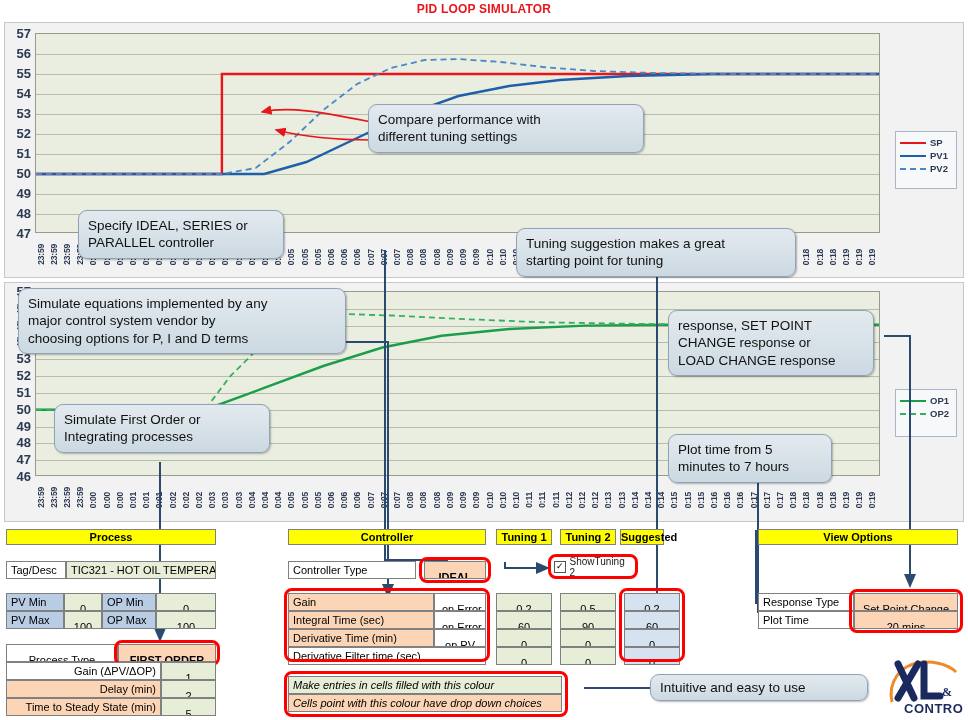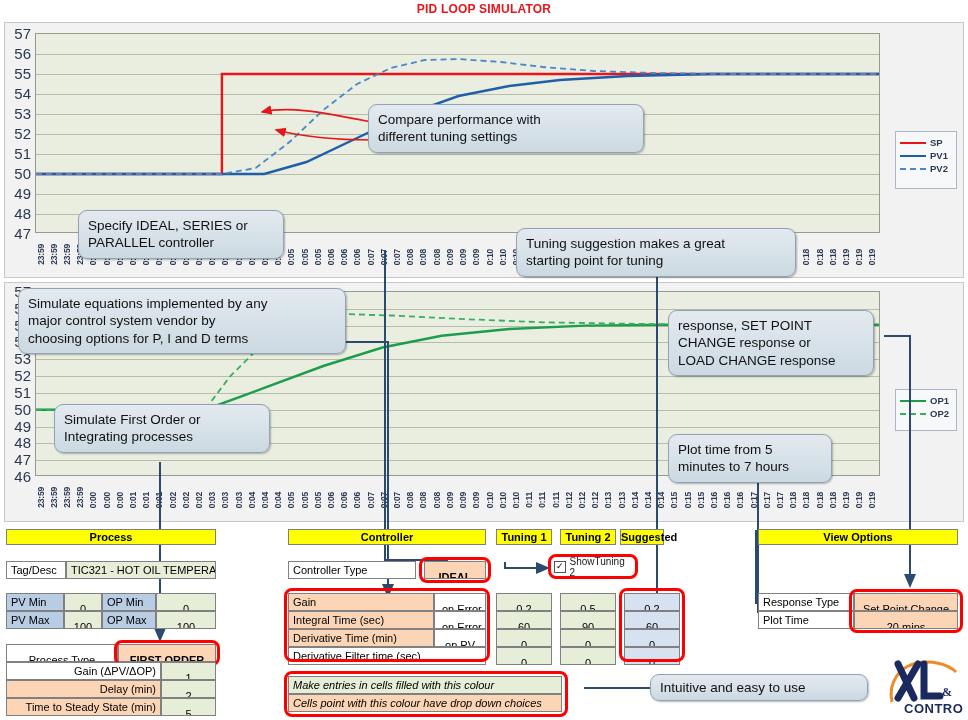--- a/index.html
+++ b/index.html
@@ -21,22 +21,22 @@
   }
   #chart-top{left:4px;top:22px;width:960px;height:256px;}
   #chart-bottom{left:4px;top:282px;width:960px;height:240px;}
   .plot-area{
     position:absolute;background:#eaeee0;border:1px solid #9a9a8c;
     box-sizing:border-box;overflow:hidden;
   }
   #plot-top{left:30px;top:10px;width:845px;height:200px;}
   #plot-bottom{left:30px;top:8px;width:845px;height:185px;}
   .ytick{
-    position:absolute;right:0;text-align:right;font-size:15px;
-    font-weight:normal;color:#2b3a52;line-height:1;transform:translateY(-50%);
+    position:absolute;right:0;text-align:right;font-size:13px;
+    font-weight:bold;color:#2b3a52;line-height:1;transform:translateY(-50%);
     width:22px;
   }
   .gridline{position:absolute;left:0;width:100%;height:1px;background:#b9bca8;}
   .xlabels{position:absolute;left:0;top:0;width:100%;height:100%;}
   .xtick{
     position:absolute;bottom:2px;font-size:8.5px;font-weight:bold;color:#2b3a52;
     writing-mode:vertical-rl;transform:rotate(180deg);line-height:1;
     letter-spacing:-.2px;white-space:nowrap;
   }
   .legend-box{
@@ -287,21 +287,21 @@
       <div class="xtick" style="left: 757.773px; bottom: 13px;">0:17</div>
       <div class="xtick" style="left: 770.977px; bottom: 13px;">0:17</div>
       <div class="xtick" style="left: 784.18px; bottom: 13px;">0:18</div>
       <div class="xtick" style="left: 797.383px; bottom: 13px;">0:18</div>
       <div class="xtick" style="left: 810.586px; bottom: 13px;">0:18</div>
       <div class="xtick" style="left: 823.789px; bottom: 13px;">0:18</div>
       <div class="xtick" style="left: 836.992px; bottom: 13px;">0:19</div>
       <div class="xtick" style="left: 850.195px; bottom: 13px;">0:19</div>
       <div class="xtick" style="left: 863.398px; bottom: 13px;">0:19</div>
     </div>
-  <div class="legend-box" id="bot-legend" style="left:890px;top:106px;width:62px;height:42px;">
+  <div class="legend-box" id="bot-legend" style="left:890px;top:106px;width:62px;height:48px;">
       <div class="legend-row">
         <div class="legend-line" style="border-top: 2.5px solid rgb(27, 158, 75);"></div>
         <span class="legend-label">OP1</span>
       </div>
       <div class="legend-row">
         <div class="legend-line" style="border-top: 2px dashed rgb(54, 176, 94);"></div>
         <span class="legend-label">OP2</span>
       </div>
     </div>
 </div>

